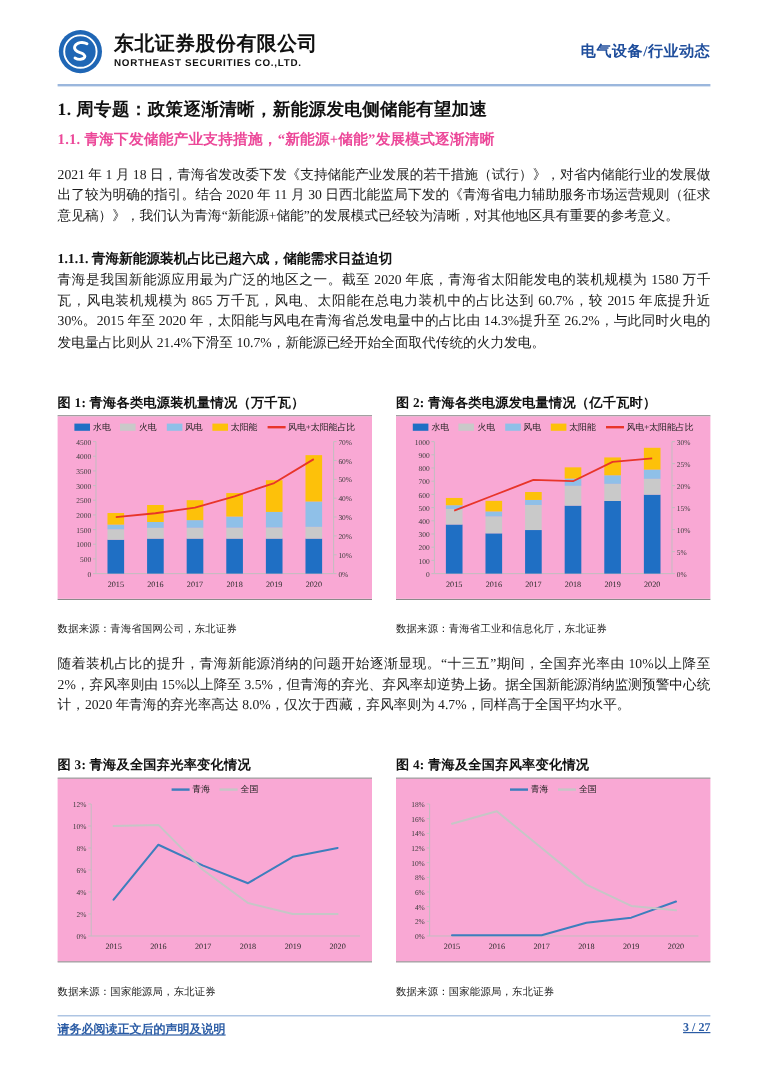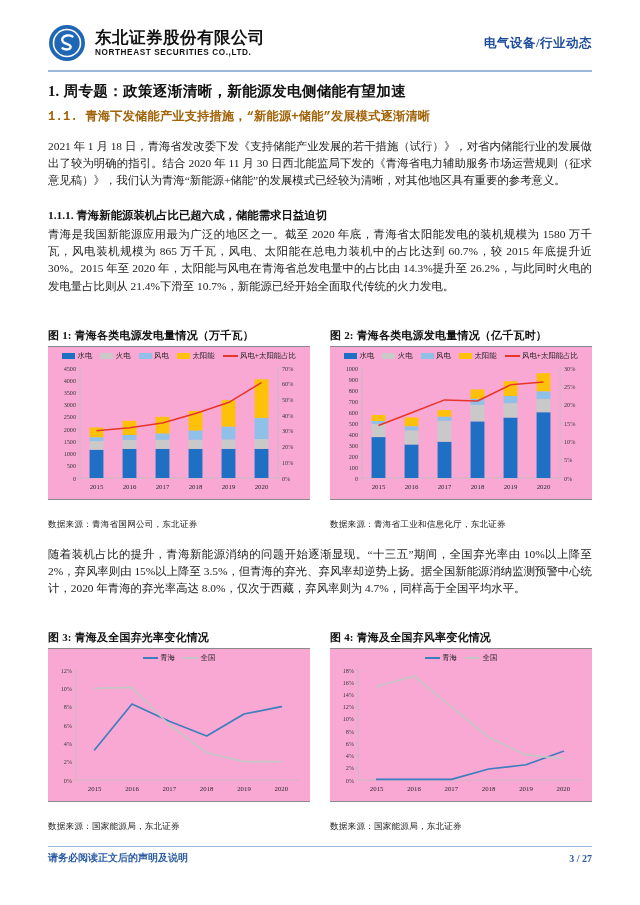--- a/index.html
+++ b/index.html
@@ -34,21 +34,21 @@
     position:absolute;left:48px;top:70px;width:544px;height:2px;background:#9bb7dd;
   }
 
   
   .h1{
     position:absolute;left:48px;top:82px;width:544px;
     font-weight:bold;font-size:14.6px;letter-spacing:.3px;color:#111;
   }
   .h2{
     position:absolute;left:48px;top:108px;width:544px;
-    font-weight:bold;font-size:12.2px;letter-spacing:.2px;color:#a16207;font-family:Liberation Mono, monospace;
+    font-weight:bold;font-size:12.2px;letter-spacing:.2px;color:#ec4899;
   }
   .para{
     position:absolute;left:48px;width:544px;
     font-size:11.4px;line-height:17.2px;text-align:justify;color:#1a1a1a;
   }
   #para1{top:128px;margin-top:10px;}
   .h3{
     position:absolute;left:48px;top:208px;width:544px;
     font-weight:bold;font-size:11.4px;color:#111;
   }
@@ -82,22 +82,22 @@
   .sw{width:13px;height:6px;display:inline-block;}
   .sw-line{width:15px;height:2px;display:inline-block;}
 
   .plot{position:relative;width:100%;height:136px;}
   .plot svg{display:block;}
 
   
   .footer-rule{position:absolute;left:48px;top:846px;width:544px;height:1px;background:#9bb7dd;}
   .footer{
     position:absolute;left:48px;top:851px;width:544px;
-    display:flex;justify-content:space-between;align-items:center;
-    font-size:10px;font-weight:bold;color:#2b5ca5;
+    display:flex;justify-content:space-between;
+    font-size:10px;font-weight:bold;color:#2b5ca5;text-decoration:underline;
   }
 </style>
 </head>
 <body>
 
 <div class="page">
 
   <div class="header">
     <div class="brand">
       <span class="logo-mark">
@@ -117,21 +117,21 @@
   <div class="header-rule"></div>
 
   <div class="h1">1. 周专题：政策逐渐清晰，新能源发电侧储能有望加速</div>
   <div class="h2">1.1. 青海下发储能产业支持措施，“新能源+储能”发展模式逐渐清晰</div>
   <div class="para" id="para1">2021 年 1 月 18 日，青海省发改委下发《支持储能产业发展的若干措施（试行）》，对省内储能行业的发展做出了较为明确的指引。结合 2020 年 11 月 30 日西北能监局下发的《青海省电力辅助服务市场运营规则（征求意见稿）》，我们认为青海“新能源+储能”的发展模式已经较为清晰，对其他地区具有重要的参考意义。</div>
   <div class="h3">1.1.1. 青海新能源装机占比已超六成，储能需求日益迫切</div>
   <div class="para" id="para2">青海是我国新能源应用最为广泛的地区之一。截至 2020 年底，青海省太阳能发电的装机规模为 1580 万千瓦，风电装机规模为 865 万千瓦，风电、太阳能在总电力装机中的占比达到 60.7%，较 2015 年底提升近 30%。2015 年至 2020 年，太阳能与风电在青海省总发电量中的占比由 14.3%提升至 26.2%，与此同时火电的发电量占比则从 21.4%下滑至 10.7%，新能源已经开始全面取代传统的火力发电。</div>
   <div class="para" id="para3">随着装机占比的提升，青海新能源消纳的问题开始逐渐显现。“十三五”期间，全国弃光率由 10%以上降至 2%，弃风率则由 15%以上降至 3.5%，但青海的弃光、弃风率却逆势上扬。据全国新能源消纳监测预警中心统计，2020 年青海的弃光率高达 8.0%，仅次于西藏，弃风率则为 4.7%，同样高于全国平均水平。</div>
 
   <div class="fig" id="fig1">
-    <div class="fig-cap">图 1: 青海各类电源发电量情况（万千瓦）</div>
+    <div class="fig-cap">图 1: 青海各类电源装机量情况（万千瓦）</div>
     <div class="fig-rule"></div>
     <div class="fig-body">
       <div class="legend">
           <span class="lg">
             <span class="sw" style="background: rgb(31, 111, 196);"></span>
             <span>水电</span>
           </span>
           <span class="lg">
             <span class="sw" style="background: rgb(201, 201, 201);"></span>
             <span>火电</span>

